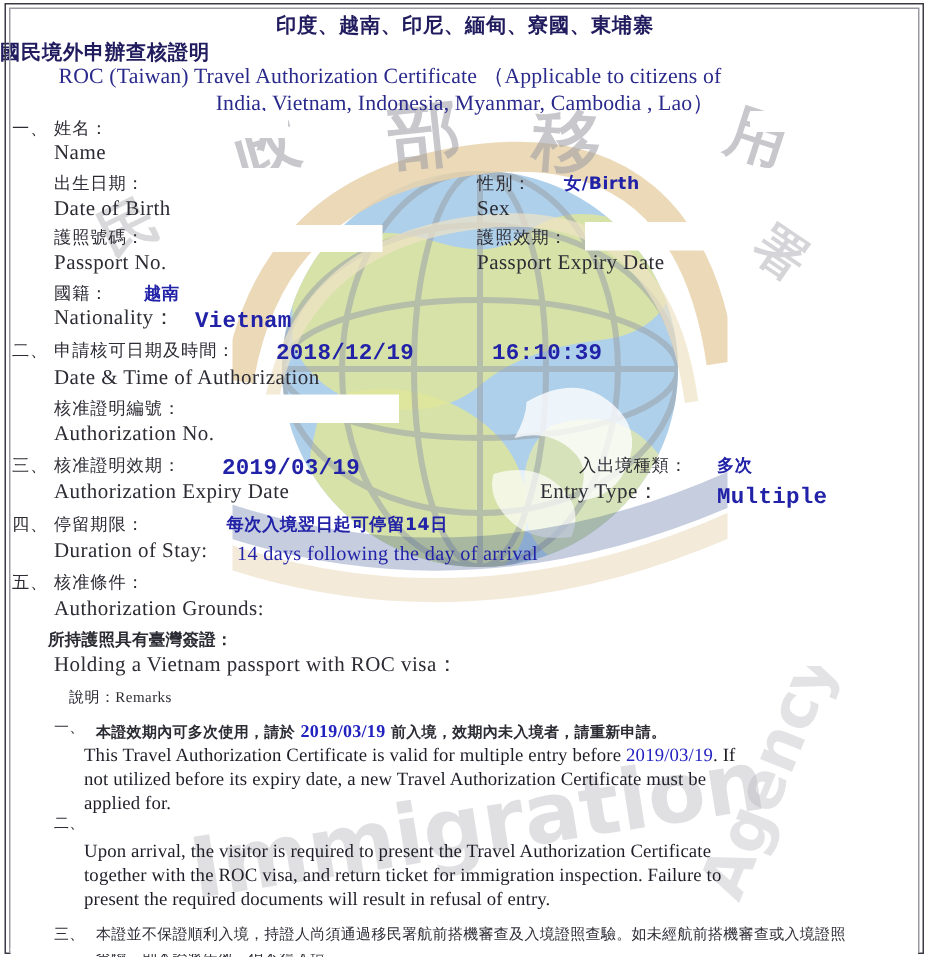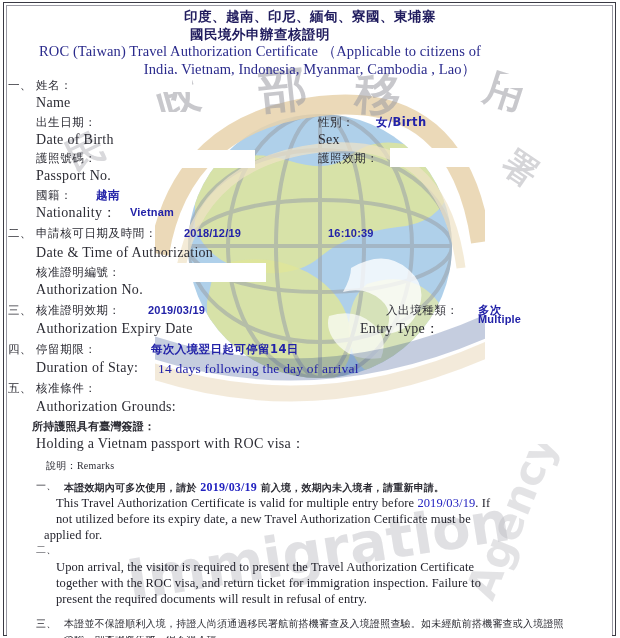--- a/index.html
+++ b/index.html
@@ -115,23 +115,23 @@
   
   .val-cjk {
     color: #2222a8;
     font-family: "DejaVu Sans", sans-serif;
     font-weight: 700;
     font-size: 11.5px;
     letter-spacing: .4px;
   }
   .val-lat {
     color: #2222a8;
-    font-family: Liberation Sans, sans-serif;
-    font-weight: 700;
-    font-size: 11px;
+    font-family: Liberation Mono, monospace;
+    font-weight: 700;
+    font-size: 15px;
     letter-spacing: .2px;
   }
   .val-lat-n {
     color: #2222a8;
     font-family: "Liberation Serif", serif;
     font-size: 13.5px;
     letter-spacing: .2px;
   }
 
   
@@ -224,37 +224,38 @@
     <span class="wm-cjk" style="left:496px; top:140px; font-size:34px; transform:rotate(34deg); opacity:.42;">署</span>
     <span class="wm-cjk" style="left:60px; top:120px; font-size:38px; transform:rotate(-26deg); opacity:.38;">民</span>
 
     <span class="wm-lat" style="left:118px; top:512px; font-size:56px; transform:rotate(-9deg); opacity:.40;">Immigration</span>
     <span class="wm-lat" style="left:418px; top:486px; font-size:42px; transform:rotate(-68deg); opacity:.36;">Agency</span>
   </div>
 
   <div class="content">
 
     <div class="ln t-cjk" style="left:0; top:10px; width:620px; text-align:center;">印度、越南、印尼、緬甸、寮國、東埔寨</div>
-    <div class="ln t-cjk" style="left:0; top:28px; width:520px; text-align:center;">國民境外申辦查核證明</div>
+    <div class="ln t-cjk" style="left:0; top:28px; width:520px; ">國民境外申辦查核證明</div>
     <div class="ln t-lat" style="left:0; top:44px; width:520px; text-align:center;">ROC (Taiwan) Travel Authorization Certificate （Applicable to citizens of</div>
     <div class="ln t-lat" style="left:0; top:62px; width:620px; text-align:center;">India, Vietnam, Indonesia, Myanmar, Cambodia , Lao）</div>
 
     <div class="ln num" style="left:8px; top:80px;">一、</div>
     <div class="ln lbl-cjk" style="left:36px; top:80px;">姓名：</div>
     <div class="ln lbl-lat" style="left:36px; top:96px;">Name</div>
 
     <div class="ln lbl-cjk" style="left:36px; top:117px;">出生日期：</div>
     <div class="ln lbl-lat" style="left:36px; top:133px;">Date of Birth</div>
     <div class="ln lbl-cjk" style="left:318px; top:117px;">性別：</div>
     <div class="ln val-cjk" style="left:376px; top:117px;">女/Birth</div>
     <div class="ln lbl-lat" style="left:318px; top:133px;">Sex</div>
 
     <div class="ln lbl-cjk" style="left:36px; top:153px;">護照號碼：</div>
     <div class="ln lbl-lat" style="left:36px; top:169px;">Passport No.</div>
     <div class="ln lbl-cjk" style="left:318px; top:153px;">護照效期：</div>
+    <div class="ln lbl-lat" style="left:318px; top:169px;">Passport Expiry Date</div>
 
     <div class="ln lbl-cjk" style="left:36px; top:190px;">國籍：</div>
     <div class="ln val-cjk" style="left:96px; top:190px;">越南</div>
     <div class="ln lbl-lat" style="left:36px; top:206px;">Nationality：</div>
     <div class="ln val-lat" style="left:130px; top:207px;">Vietnam</div>
 
     <div class="ln num" style="left:8px; top:228px;">二、</div>
     <div class="ln lbl-cjk" style="left:36px; top:228px;">申請核可日期及時間：</div>
     <div class="ln val-lat" style="left:184px; top:228px;">2018/12/19</div>
     <div class="ln val-lat" style="left:328px; top:228px;">16:10:39</div>
@@ -264,21 +265,21 @@
     <div class="ln lbl-lat" style="left:36px; top:283px;">Authorization No.</div>
 
     <div class="ln num" style="left:8px; top:305px;">三、</div>
     <div class="ln lbl-cjk" style="left:36px; top:305px;">核准證明效期：</div>
     <div class="ln val-lat" style="left:148px; top:305px;">2019/03/19</div>
     <div class="ln lbl-lat" style="left:36px; top:322px;">Authorization Expiry Date</div>
 
     <div class="ln lbl-cjk" style="left:386px; top:305px;">入出境種類：</div>
     <div class="ln val-cjk" style="left:478px; top:305px;">多次</div>
     <div class="ln lbl-lat" style="left:360px; top:322px;">Entry Type：</div>
-    <div class="ln val-lat" style="left:478px; top:314px;">Multiple</div>
+    <div class="ln val-lat" style="left:478px; top:324px;">Multiple</div>
 
     <div class="ln num" style="left:8px; top:344px;">四、</div>
     <div class="ln lbl-cjk" style="left:36px; top:344px;">停留期限：</div>
     <div class="ln val-cjk" style="left:118px; top:344px;margin-left:33px;">每次入境翌日起可停留14日</div>
     <div class="ln lbl-lat" style="left:36px; top:361px;">Duration of Stay:</div>
     <div class="ln val-lat-n" style="left:158px; top:362px;">14 days following the day of arrival</div>
 
     <div class="ln num" style="left:8px; top:383px;">五、</div>
     <div class="ln lbl-cjk" style="left:36px; top:383px;">核准條件：</div>
     <div class="ln lbl-lat" style="left:36px; top:400px;">Authorization Grounds:</div>
@@ -290,21 +291,21 @@
     <div class="ln rm-cjk-n" style="left:36px; top:481px;">一、</div>
     <div class="ln rm-cjk" style="left:64px; top:481px;">
       <span>本證效期內可多次使用，請於</span>
       <span class="rm-blue" style="font-family:'Liberation Serif',serif; font-size:12px;">2019/03/19</span>
       <span>前入境，效期內未入境者，請重新申請。</span>
     </div>
     <div class="ln rm-lat" style="left:56px; top:497px;">
       <span>This Travel Authorization Certificate is valid for multiple entry before </span><span class="rm-blue-n">2019/03/19</span><span>. If</span>
     </div>
     <div class="ln rm-lat" style="left:56px; top:513px;">not utilized before its expiry date, a new Travel Authorization Certificate must be</div>
-    <div class="ln rm-lat" style="left:44px; top:529px;">applied for.</div>
+    <div class="ln rm-lat" style="left:56px; top:529px;">applied for.</div>
 
     <div class="ln rm-cjk-n" style="left:36px; top:545px;">二、</div>
     <div class="ln rm-lat" style="left:56px; top:561px;">Upon arrival, the visitor is required to present the Travel Authorization Certificate</div>
     <div class="ln rm-lat" style="left:56px; top:577px;">together with the ROC visa, and return ticket for immigration inspection. Failure to</div>
     <div class="ln rm-lat" style="left:56px; top:593px;">present the required documents will result in refusal of entry.</div>
 
     <div class="ln rm-cjk-n" style="left:36px; top:619px;">三、</div>
     <div class="ln rm-cjk-n" style="left:64px; top:619px;">本證並不保證順利入境，持證人尚須通過移民署航前搭機審查及入境證照查驗。如未經航前搭機審查或入境證照</div>
     <div class="ln rm-cjk-n" style="left:64px; top:634px;">查驗，則本證將失效，但不得入境。</div>
 

